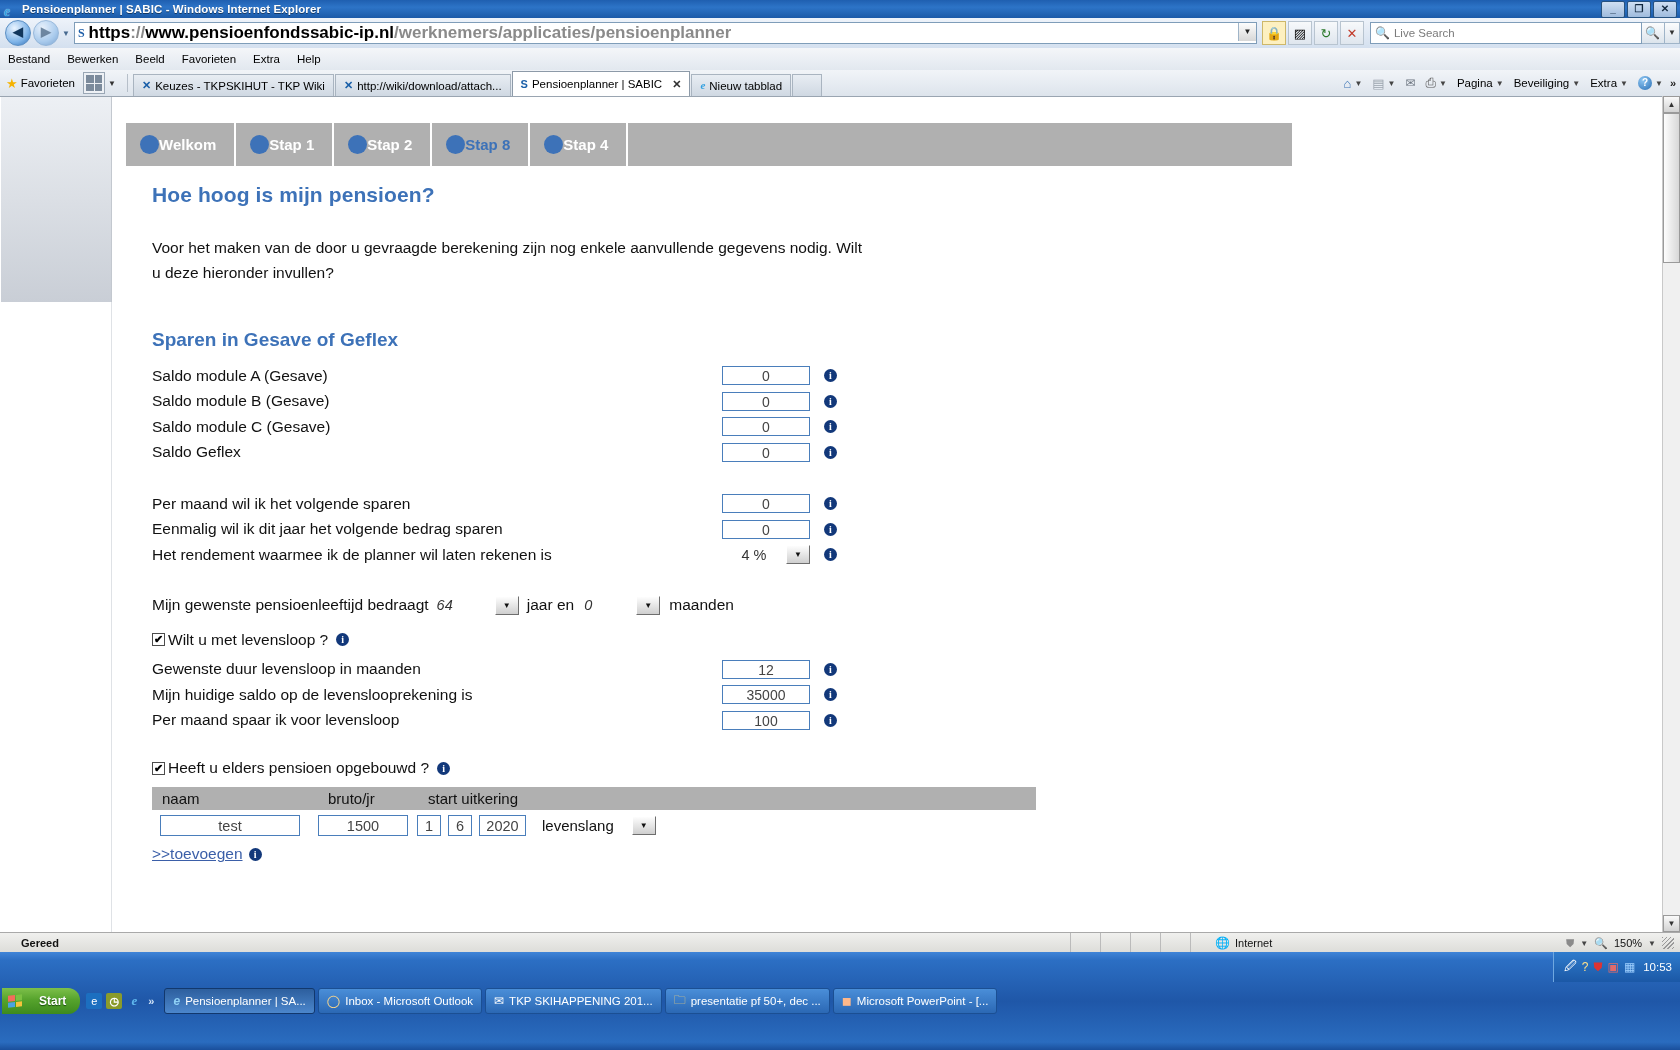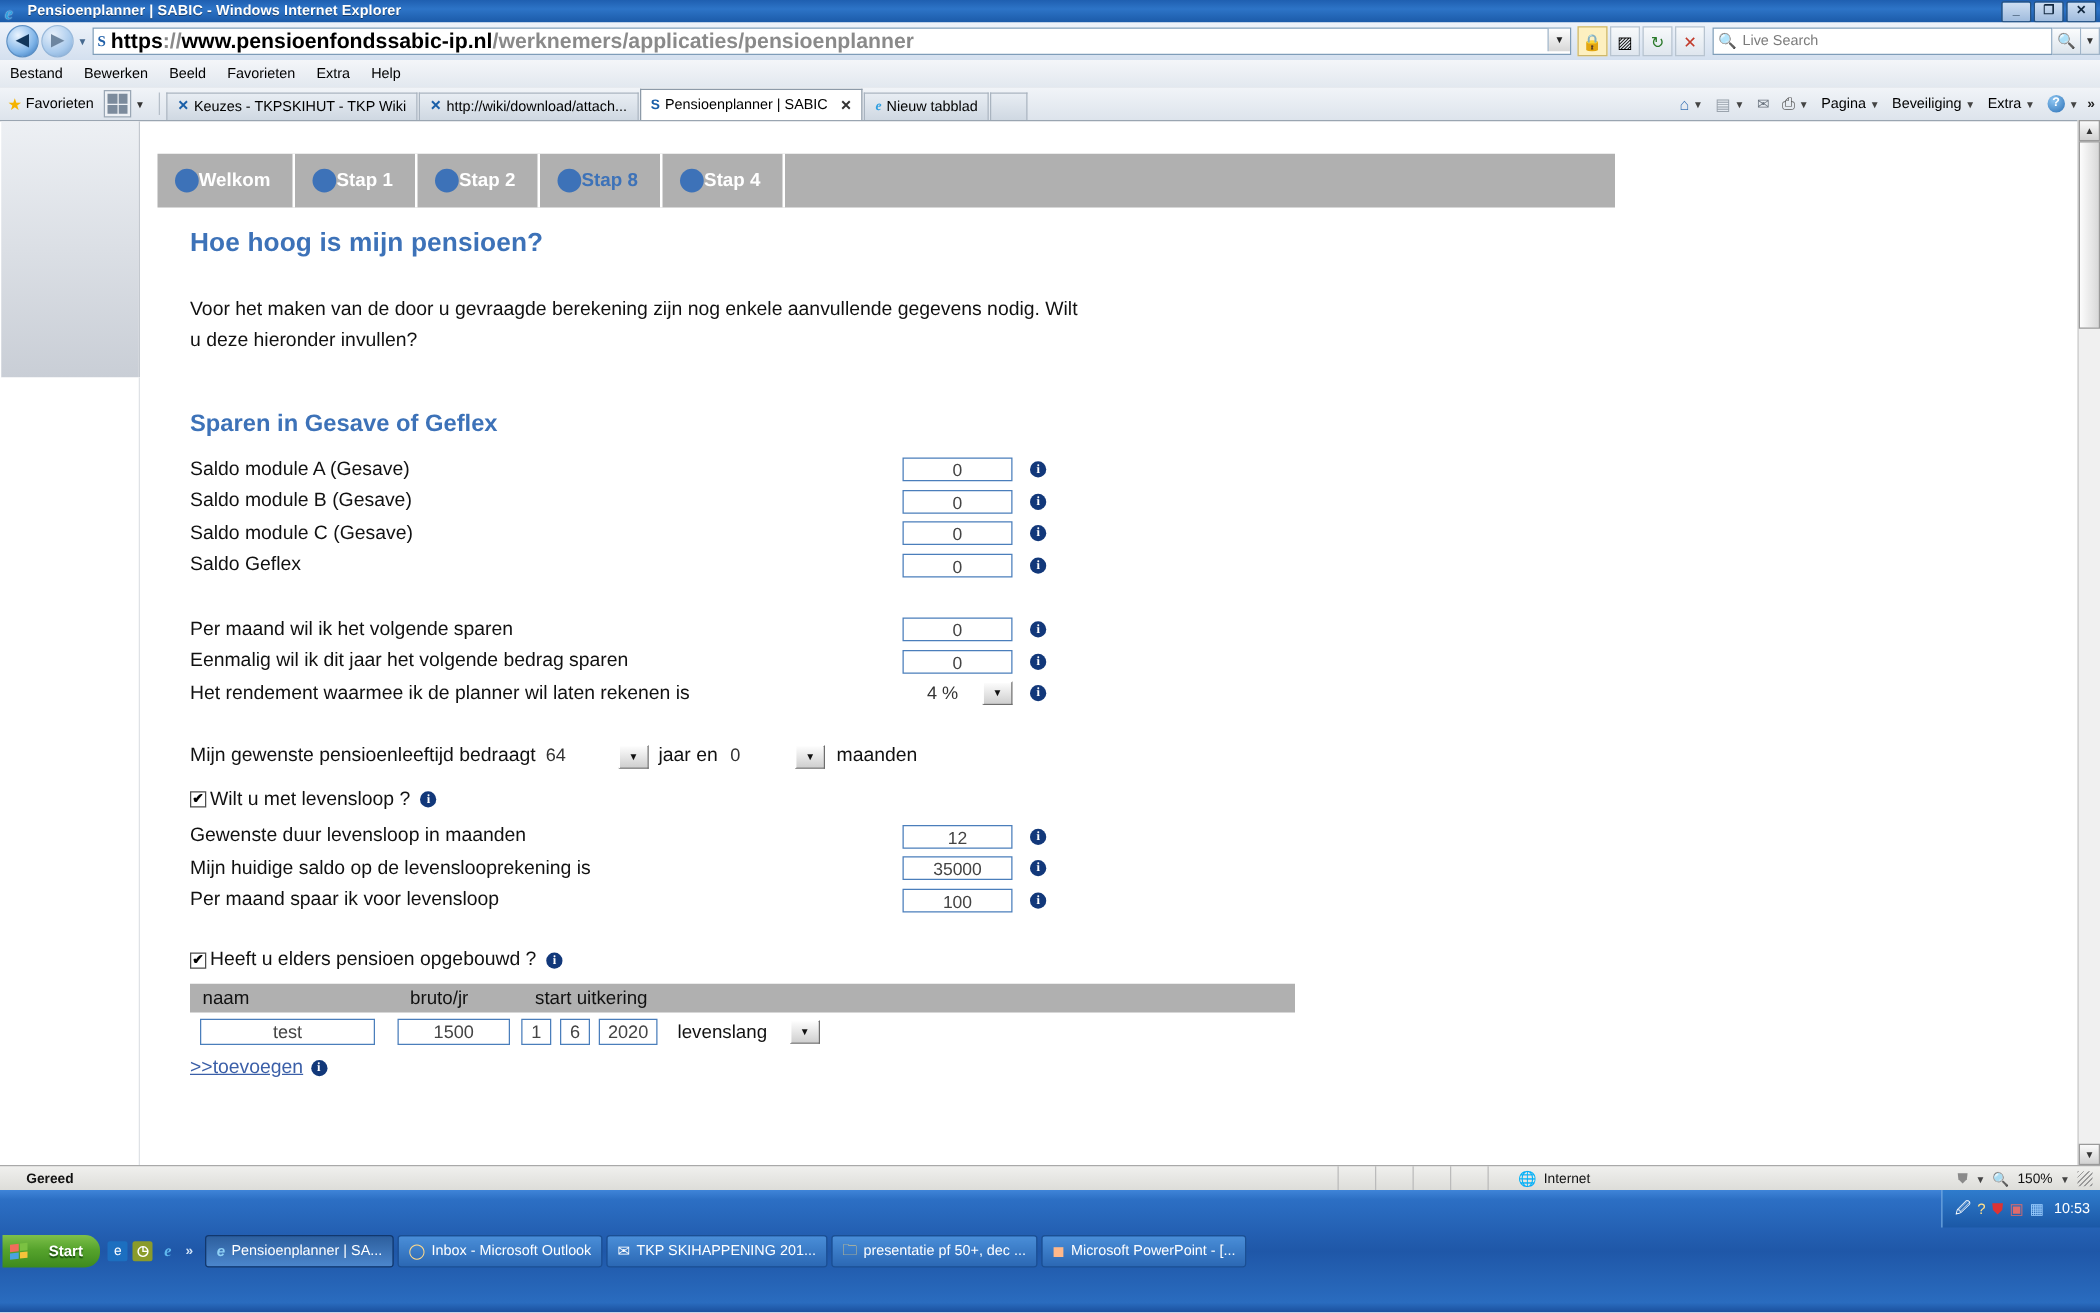--- a/index.html
+++ b/index.html
@@ -203,21 +203,21 @@
 
   .selbtn{
     width:24px;height:19px;box-sizing:border-box;
     background:linear-gradient(to bottom,#fdfdfd,#cfcfcf);
     border:1px solid #6e6e6e;border-top-color:#fff;border-left-color:#fff;
     font-size:8px;color:#111;text-align:center;line-height:17px;flex:0 0 auto;
   }
   .pctval{font-size:14.5px;color:#333;width:64px;text-align:center;}
 
   .ageline{display:flex;align-items:center;margin-top:28px;font-size:15.5px;color:#111;}
-  .ageline .val{margin:0 0 0 8px;font-size:14.5px;color:#333;}
+  .ageline .val{margin:0 0 0 8px;font-size:14.5px;color:#333;font-style:italic;}
 
   .cbline{display:flex;align-items:center;margin-top:16px;}
   .cb{
     width:13px;height:13px;border:1px solid #4c4c4c;background:#fff;
     font-size:11px;line-height:11px;text-align:center;color:#000;font-weight:bold;
     box-sizing:border-box;flex:0 0 auto;
   }
   .cbtxt{font-size:15.5px;color:#111;margin-left:3px;}
 
   

